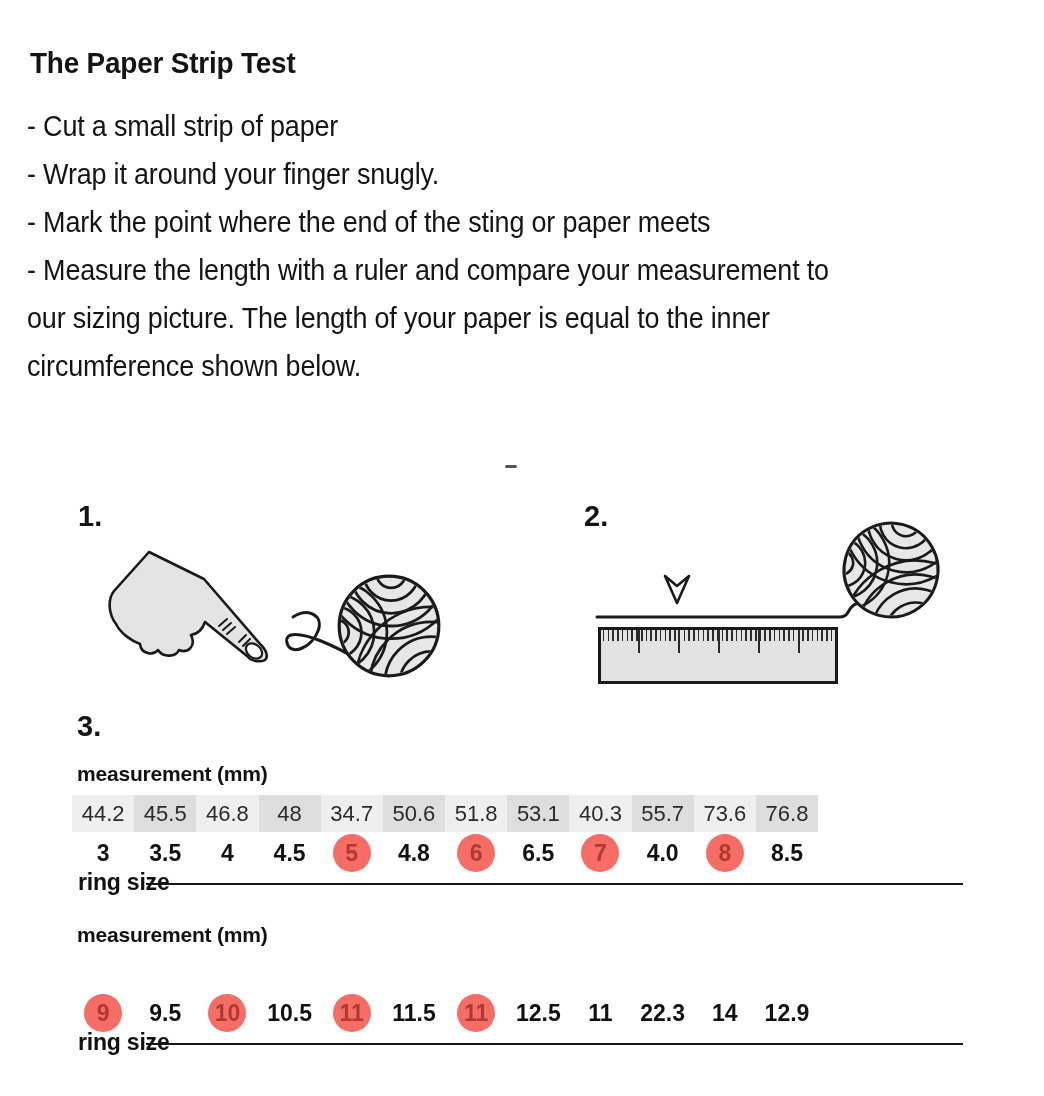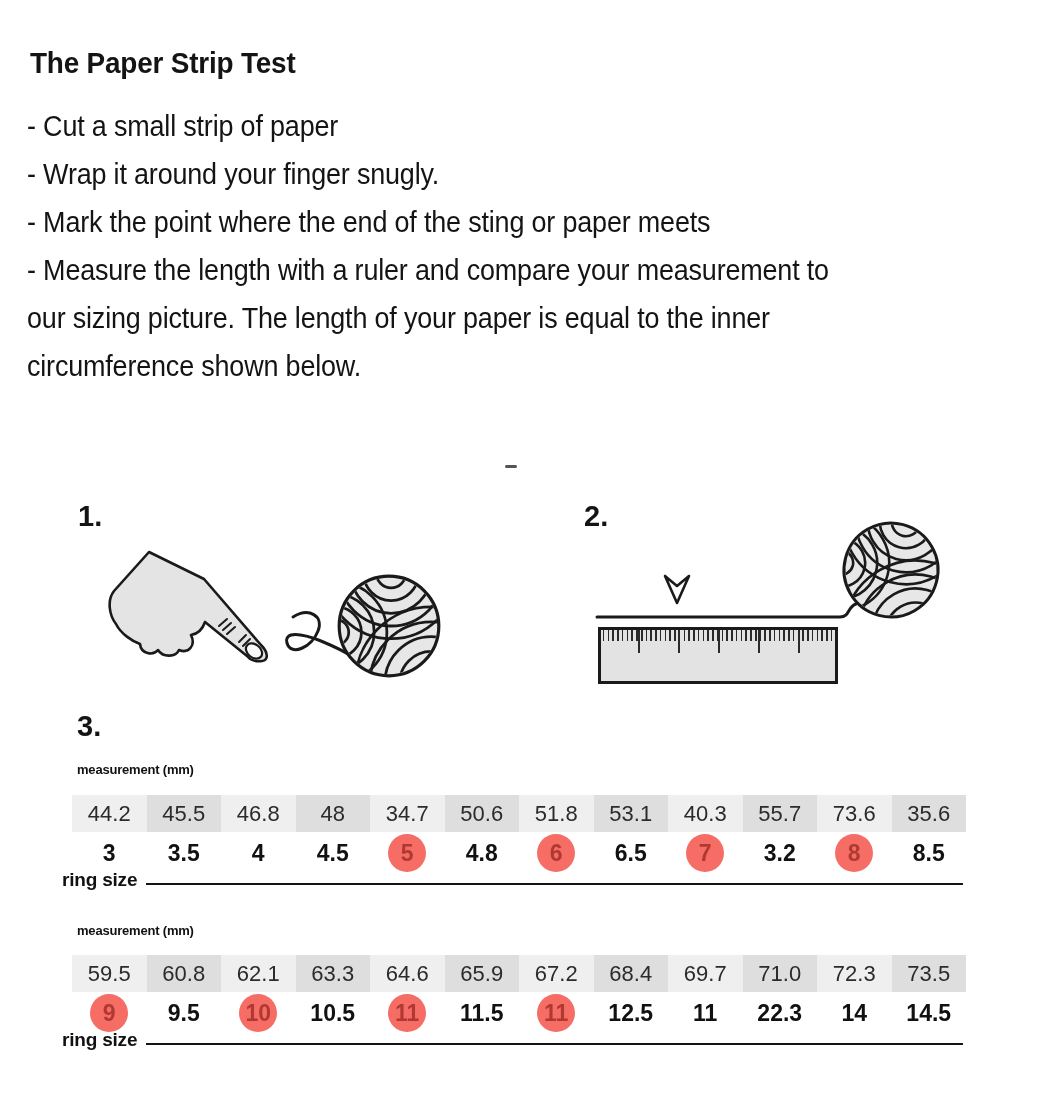--- a/index.html
+++ b/index.html
@@ -46,27 +46,27 @@
   .ticks-small{
     position:absolute;left:2px;right:2px;top:0;height:11px;
     background:repeating-linear-gradient(90deg,#2a2a2a 0 1.5px,transparent 1.5px 4.75px);
   }
   .ticks-long{
     position:absolute;left:37px;top:0;width:166px;height:23px;
     background:repeating-linear-gradient(90deg,#2a2a2a 0 2px,transparent 2px 40px);
   }
   
   .tbl-label{
-    position:absolute;left:49px;font-size:13px;font-weight:bold;color:#111;
+    position:absolute;left:49px;font-size:21px;font-weight:bold;color:#111;
     letter-spacing:-.2px;
   }
   .lbl-t1{top:292px;}
   .lbl-t2{top:453px;}
   .mrow,.rrow{
-    position:absolute;left:44px;width:894px;display:flex;
+    position:absolute;left:44px;width:746px;display:flex;
   }
   .mrow{height:37px;}
   .mrow-t1{top:325px;}
   .mrow-t2{top:485px;}
   .mcell{
     width:74.5px;height:37px;display:flex;align-items:center;justify-content:center;
     font-size:22px;color:#2b2b2b;background:#efefef;
   }
   .mcell:nth-child(even){background:#dedede;}
   .rrow{height:40px;}
@@ -75,21 +75,21 @@
   .rcell{
     width:74.5px;height:40px;display:flex;align-items:center;justify-content:center;
     font-size:23px;font-weight:bold;color:#111;
   }
   .rcell .rnum{
     min-width:38px;height:38px;display:flex;align-items:center;justify-content:center;
     border-radius:50%;
   }
   .rcell .rnum.hl{background:#f66d66;color:#b03a31;}
   .rs-label{
-    position:absolute;left:34px;font-size:19px;font-weight:bold;color:#111;
+    position:absolute;left:50px;font-size:23px;font-weight:bold;color:#111;
     letter-spacing:-.2px;
   }
   .rs-t1{top:399px;}
   .rs-t2{top:559px;}
   .rs-rule{position:absolute;left:118px;width:817px;height:2px;background:#151515;}
   .rule-t1{top:413px;}
   .rule-t2{top:573px;}
 </style>
 </head>
 <body>
@@ -175,21 +175,21 @@
     <div class="mcell">45.5</div>
     <div class="mcell">46.8</div>
     <div class="mcell">48</div>
     <div class="mcell">34.7</div>
     <div class="mcell">50.6</div>
     <div class="mcell">51.8</div>
     <div class="mcell">53.1</div>
     <div class="mcell">40.3</div>
     <div class="mcell">55.7</div>
     <div class="mcell">73.6</div>
-    <div class="mcell">35.6</div>
+    <div class="mcell">76.8</div>
   </div>
   <div class="rrow rrow-t1">
     <div class="rcell">
         <span class="rnum">3</span>
       </div>
     <div class="rcell">
         <span class="rnum">3.5</span>
       </div>
     <div class="rcell">
         <span class="rnum">4</span>
@@ -206,47 +206,33 @@
     <div class="rcell">
         <span class="rnum hl">6</span>
       </div>
     <div class="rcell">
         <span class="rnum">6.5</span>
       </div>
     <div class="rcell">
         <span class="rnum hl">7</span>
       </div>
     <div class="rcell">
-        <span class="rnum">3.2</span>
+        <span class="rnum">4.0</span>
       </div>
     <div class="rcell">
         <span class="rnum hl">8</span>
       </div>
     <div class="rcell">
         <span class="rnum">8.5</span>
       </div>
   </div>
   <div class="rs-label rs-t1">ring size</div>
   <div class="rs-rule rule-t1"></div>
 
   <div class="tbl-label lbl-t2">measurement (mm)</div>
-  <div class="mrow mrow-t2">
-    <div class="mcell">59.5</div>
-    <div class="mcell">60.8</div>
-    <div class="mcell">62.1</div>
-    <div class="mcell">63.3</div>
-    <div class="mcell">64.6</div>
-    <div class="mcell">65.9</div>
-    <div class="mcell">67.2</div>
-    <div class="mcell">68.4</div>
-    <div class="mcell">69.7</div>
-    <div class="mcell">71.0</div>
-    <div class="mcell">72.3</div>
-    <div class="mcell">73.5</div>
-  </div>
   <div class="rrow rrow-t2">
     <div class="rcell">
         <span class="rnum hl">9</span>
       </div>
     <div class="rcell">
         <span class="rnum">9.5</span>
       </div>
     <div class="rcell">
         <span class="rnum hl">10</span>
       </div>
@@ -268,19 +254,19 @@
     <div class="rcell">
         <span class="rnum">11</span>
       </div>
     <div class="rcell">
         <span class="rnum">22.3</span>
       </div>
     <div class="rcell">
         <span class="rnum">14</span>
       </div>
     <div class="rcell">
-        <span class="rnum">14.5</span>
+        <span class="rnum">12.9</span>
       </div>
   </div>
   <div class="rs-label rs-t2">ring size</div>
   <div class="rs-rule rule-t2"></div>
 
 </section>
 
 </body></html>

